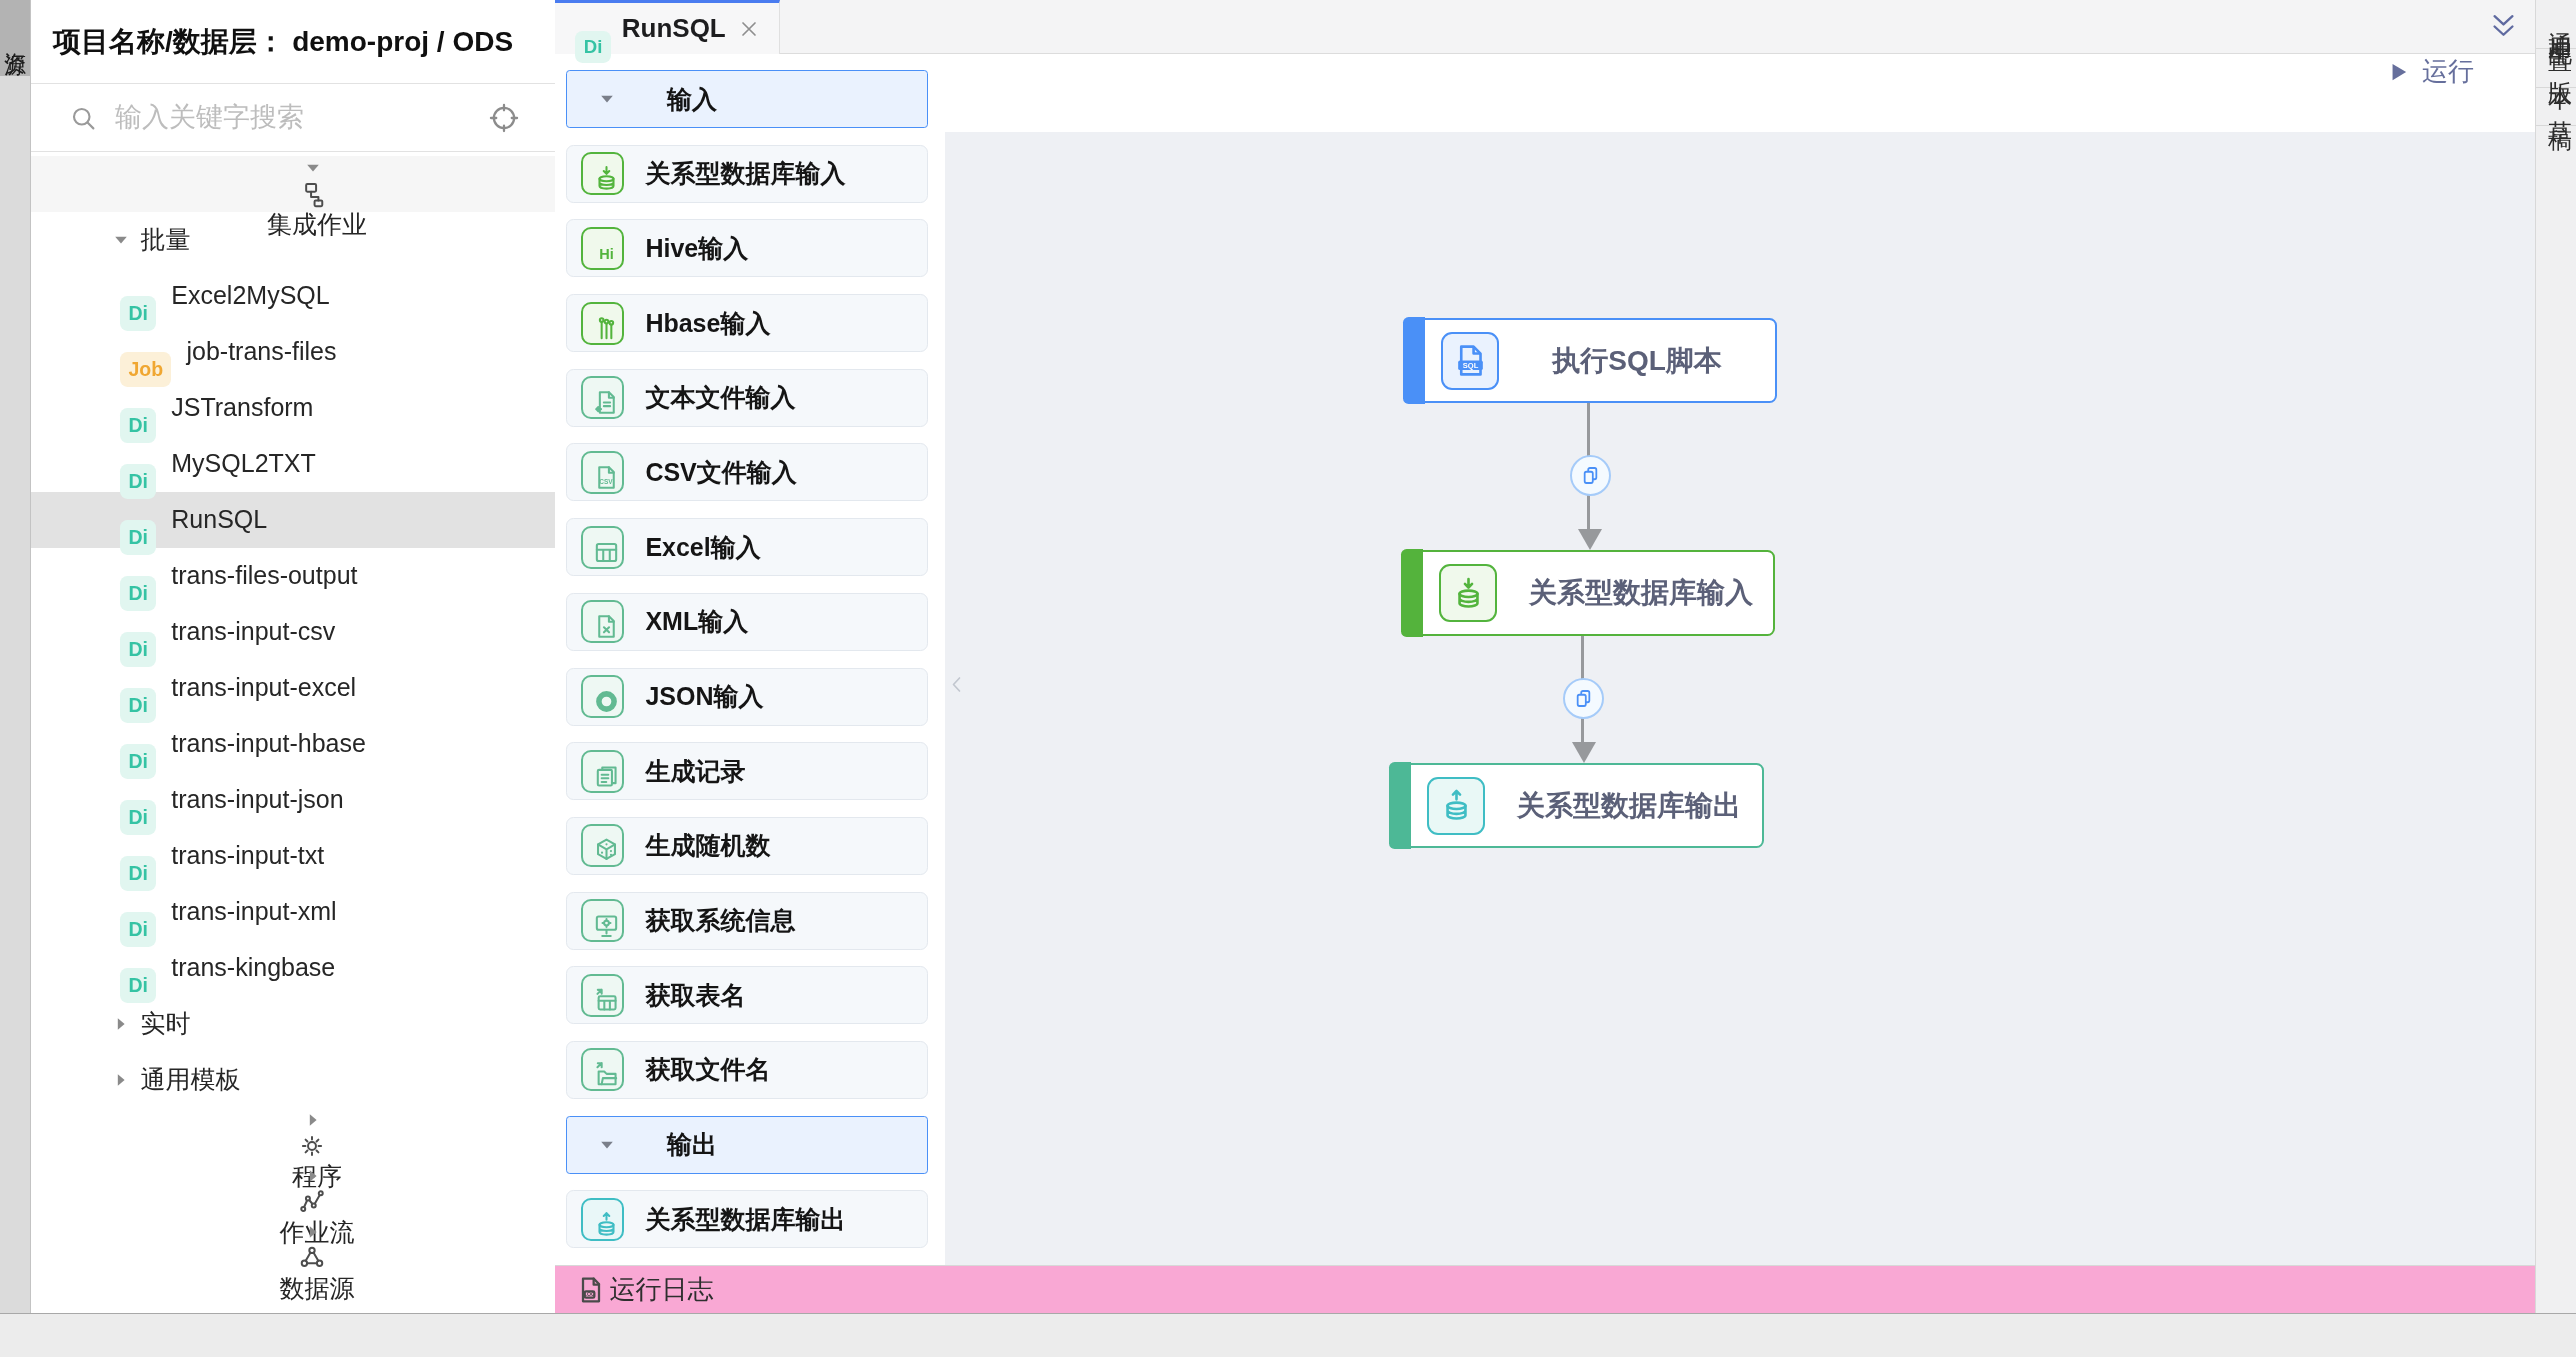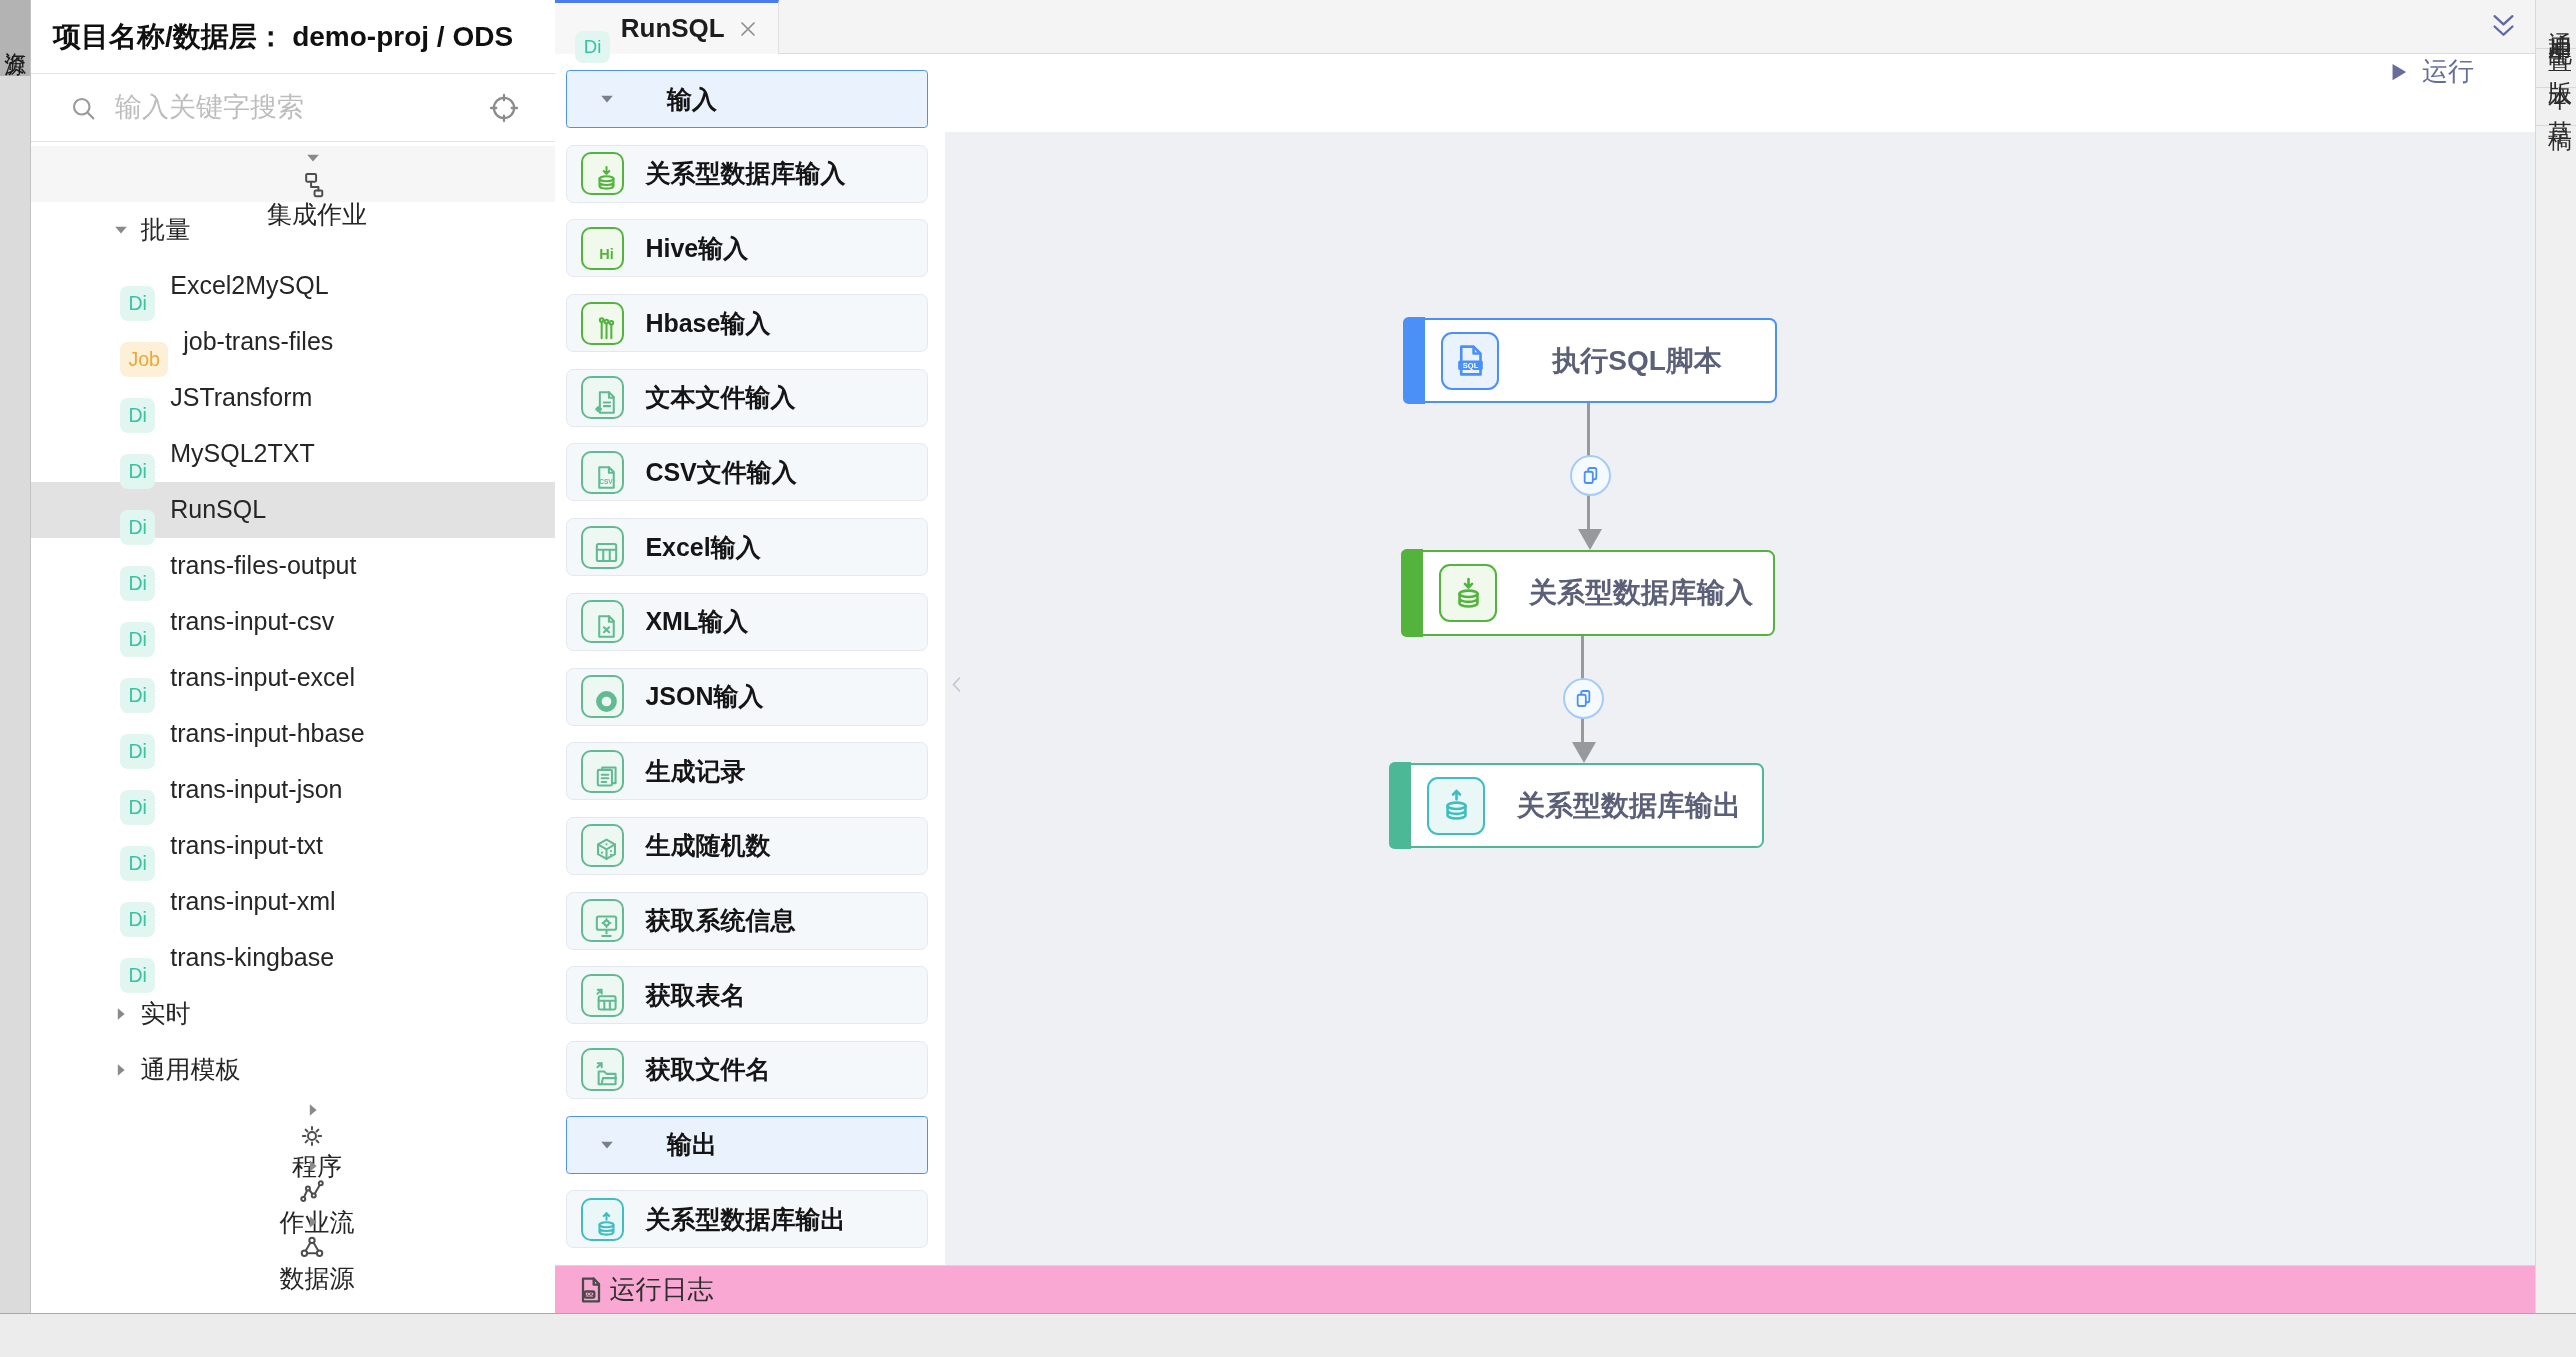--- a/index.html
+++ b/index.html
@@ -12,42 +12,42 @@
   .left-rail { position:absolute; left:0; top:0; width:31px; height:1313px;
     background:#dbdbdb; border-right:0.9px solid #c3c3c3; }
   .rail-tab { width:100%; height:76px; display:flex; align-items:center; justify-content:center;
     writing-mode:vertical-rl; text-orientation:upright; font-size:22px; color:#1c1c1c;
     letter-spacing:2.8px; }
   .rail-tab.active { background:#b3b3b3; }
 
   
   .sidebar { position:absolute; left:31px; top:0; width:525px; height:1313px;
     background:#fff; border-right:0.9px solid #d6d6d6; }
-  .sb-header { height:74px; display:flex; align-items:center; padding-left:22px;
+  .sb-header { height:84px; display:flex; align-items:center; padding-left:22px;
     border-bottom:0.9px solid #e2e2e2; font-size:28px; font-weight:700; color:#101010; gap:7.4px; }
   .sb-search { position:relative; height:68px; border-bottom:0.9px solid #e2e2e2;
     display:flex; align-items:center; }
   .sb-search .s-icon { position:absolute; left:37px; width:30px; height:30px; color:#9a9a9a; }
   .sb-search input { position:absolute; left:84px; right:115px; height:56px; border:none; outline:none;
     font-size:27px; color:#333; background:transparent; font-family:Liberation Serif, serif; }
   .sb-search input::placeholder { color:#bdbdbd; }
   .sb-search .t-icon { position:absolute; right:35px; width:32px; height:32px; color:#8c8c8c; cursor:pointer; }
 
   .tree { padding-top:3.7px; }
   .tree-row { height:56px; display:flex; align-items:center; cursor:pointer; }
   .tree-row.lvl0 { padding-left:48px;flex-direction:column; }
   .tree-row.lvl1 { padding-left:78px; }
   .tree-row.lvl2 { padding-left:89px; }
   .tree-row.shaded { background:#f6f6f6; }
   .tree-row.selected { background:#e2e2e2; }
   .tree-caret { width:24px; height:24px; color:#8a8a8a; margin-right:7.4px; flex:none; }
   .tree-ico { width:28px; height:28px; color:#4d4d4d; margin-right:11px; flex:none; }
   .tree-label { font-size:25px; color:#262626; white-space:nowrap; }
   .badge { display:inline-flex; align-items:center; justify-content:center;
-    height:35px; padding:0 8.4px; border-radius:7.4px; font-size:19.5px; font-weight:400; flex:none;margin-top:36px; }
+    height:35px; padding:0 8.4px; border-radius:7.4px; font-size:19.5px; font-weight:700; flex:none;margin-top:36px; }
   .badge.di  { color:#35c3a4; background:#e1f6f0; }
   .badge.job { color:#f0a732; background:#fcf0d8; }
   .tree-row .badge { margin-right:15px; }
 
   
   .workspace { position:absolute; left:555px; top:0; width:1980px; height:1313px; background:#fff; }
   .tabbar { position:absolute; left:0; top:0; right:0; height:54px; background:#f4f4f5;
     border-bottom:0.9px solid #dcdcdc; display:flex; }
   .tab { position:relative; height:54px; display:inline-flex; align-items:center; gap:11px;
     padding:0 18.6px 0 20.4px; background:#f7f7f8; border-right:0.9px solid #e0e0e0;

